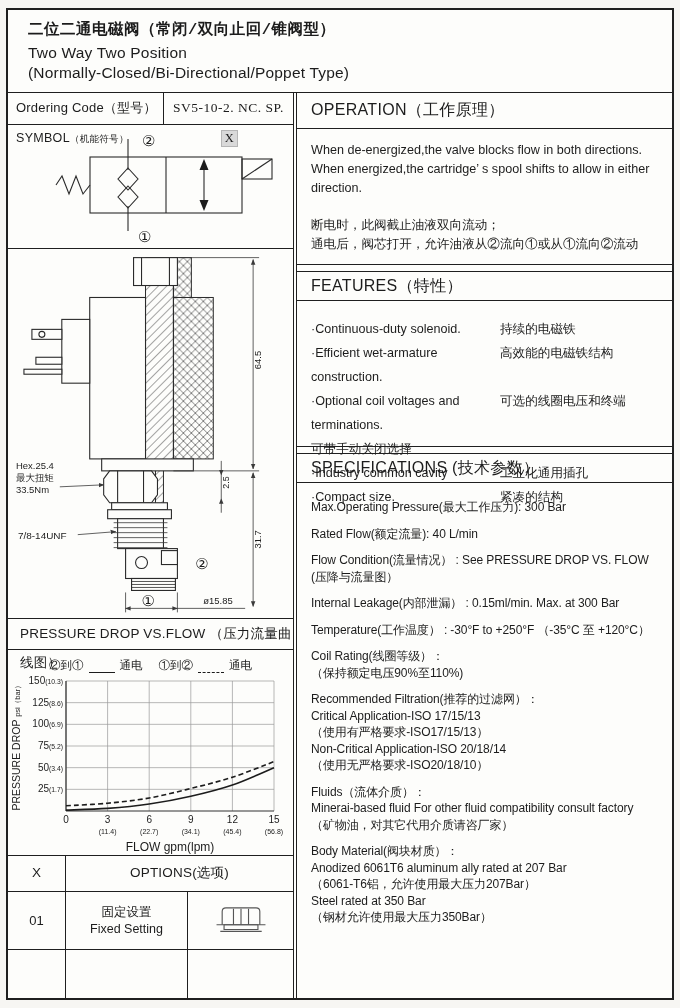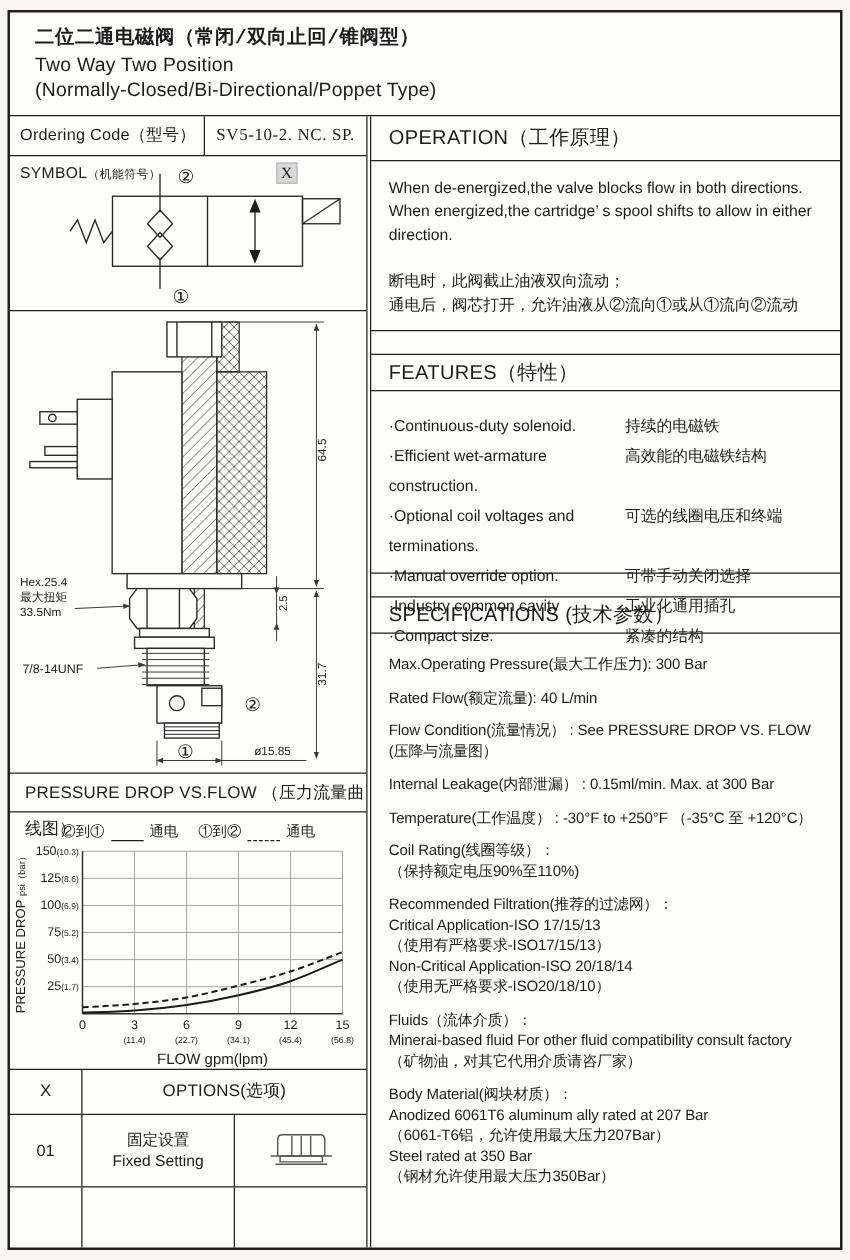--- a/index.html
+++ b/index.html
@@ -57,21 +57,21 @@
               font-size:13px; display:flex; align-items:center; justify-content:center; }
   .opt-desc { width:122px; border-right:1.5px solid #1f1f1f; text-align:center;
               font-size:12.5px; line-height:1.35; display:flex; flex-direction:column;
               align-items:center; justify-content:center; }
   .opt-icon { flex:1; display:flex; align-items:center; justify-content:center; }
 
   
   .sec-header { padding:0 14px; font-size:16px; letter-spacing:.3px;
                 border-bottom:1.5px solid #1f1f1f; display:flex; align-items:center; }
   .sec-header.h-op { height:36px; }
-  .sec-header.h-mid { height:30px; border-top:1.5px solid #1f1f1f;margin-top:12px; }
+  .sec-header.h-mid { height:30px; border-top:1.5px solid #1f1f1f; }
   .sec-spacer { height:6px; }
   .sec-body { padding:12px 14px 0 14px; font-size:12.6px; border-bottom:1.5px solid #1f1f1f; }
   .op-body { height:136px; line-height:1.5; }
   .op-zh { margin-top:18px; }
   .features-body { height:146px; padding-top:16px; }
   .feature-row { display:flex; line-height:24px; font-size:12.6px; }
   .feature-en { flex:1; }
   .feature-zh { width:158px; }
   .specs-body { flex:1; border-bottom:none; padding-top:16px; font-size:12px;
                 line-height:16.5px; letter-spacing:-.1px; }
@@ -333,21 +333,20 @@
           </div>
           <div class="feature-row">
             <div class="feature-en">·Efficient wet-armature construction.</div>
             <div class="feature-zh">高效能的电磁铁结构</div>
           </div>
           <div class="feature-row">
             <div class="feature-en">·Optional coil voltages and terminations.</div>
             <div class="feature-zh">可选的线圈电压和终端</div>
           </div>
           <div class="feature-row">
-            <div class="feature-en">·Manual override option.</div>
             <div class="feature-zh">可带手动关闭选择</div>
           </div>
           <div class="feature-row">
             <div class="feature-en">·Industry common cavity</div>
             <div class="feature-zh">工业化通用插孔</div>
           </div>
           <div class="feature-row">
             <div class="feature-en">·Compact size.</div>
             <div class="feature-zh">紧凑的结构</div>
           </div>

